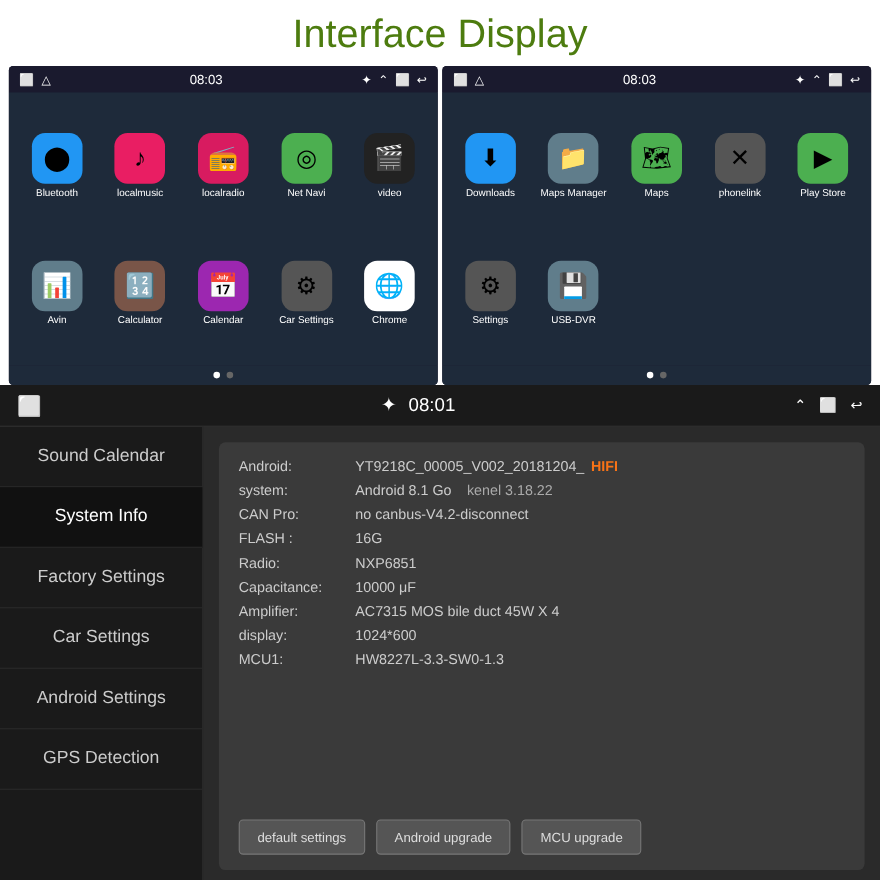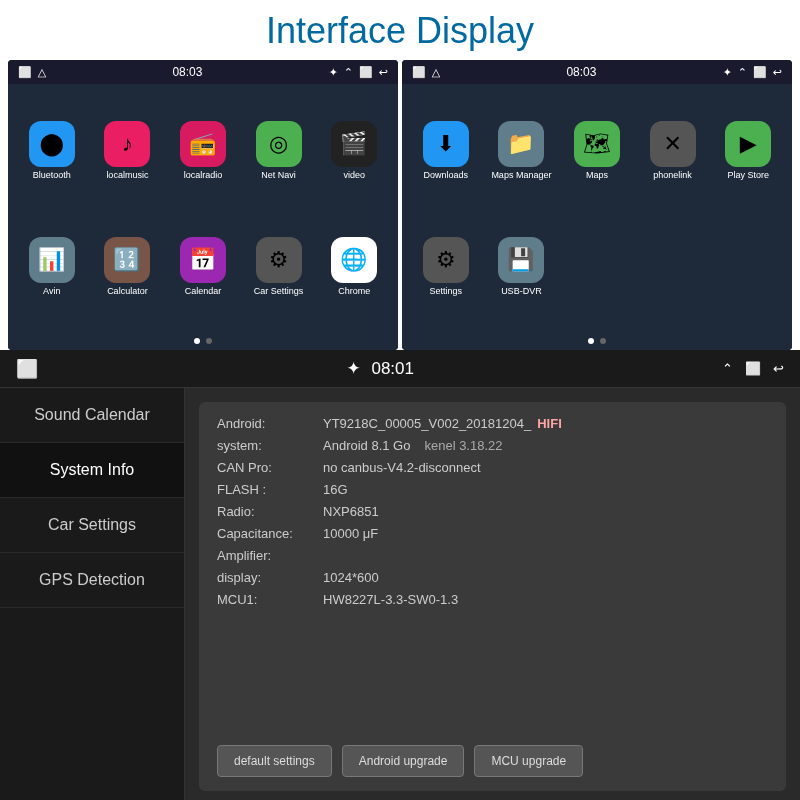--- a/index.html
+++ b/index.html
@@ -10,21 +10,21 @@
       font-family: Arial, sans-serif;
       overflow: hidden;
     }
 
     
     .page-title {
       text-align: center;
       font-size: 36px;
       font-weight: normal;
       padding: 10px 0 8px;
-      color: #0369a1;
+      color: #4d7c0f;
     }
 
     
     .screenshots-row {
       display: flex;
       gap: 4px;
       padding: 0 8px;
       height: 290px;
     }
 
@@ -190,21 +190,21 @@
     .info-label {
       color: #ccc;
       min-width: 100px;
     }
 
     .info-value {
       color: #ccc;
     }
 
     .info-value.highlight {
-      color: #fca5a5;
+      color: #f97316;
       font-weight: bold;
     }
 
     .info-value.kenel {
       color: #aaa;
       margin-left: 8px;
     }
 
     .settings-buttons {
       display: flex;
@@ -361,21 +361,23 @@
       <span>⬜</span>
       <span>↩</span>
     </div>
   </div>
 
   <div class="main-content">
 
     <div class="sidebar" id="sidebar">
         <div class="sidebar-item">Sound Calendar</div>
         <div class="sidebar-item active">System Info</div>
+        <div class="sidebar-item">Factory Settings</div>
         <div class="sidebar-item">Car Settings</div>
+        <div class="sidebar-item">Android Settings</div>
         <div class="sidebar-item">GPS Detection</div>
       </div>
 
     <div class="settings-panel">
       <div class="settings-box">
         <div class="settings-info" id="sysinfo">
             <div class="info-row">
               <span class="info-label">Android:</span>
               <span class="info-value">YT9218C_00005_V002_20181204_</span>
               <span class="info-value highlight">HIFI</span>
@@ -396,20 +398,21 @@
             <div class="info-row">
               <span class="info-label">Radio:</span>
               <span class="info-value">NXP6851</span>
             </div>
             <div class="info-row">
               <span class="info-label">Capacitance:</span>
               <span class="info-value">10000 μF</span>
             </div>
             <div class="info-row">
               <span class="info-label">Amplifier:</span>
+              <span class="info-value">AC7315 MOS bile duct 45W X 4</span>
             </div>
             <div class="info-row">
               <span class="info-label">display:</span>
               <span class="info-value">1024*600</span>
             </div>
             <div class="info-row">
               <span class="info-label">MCU1:</span>
               <span class="info-value">HW8227L-3.3-SW0-1.3</span>
             </div>
           </div>

